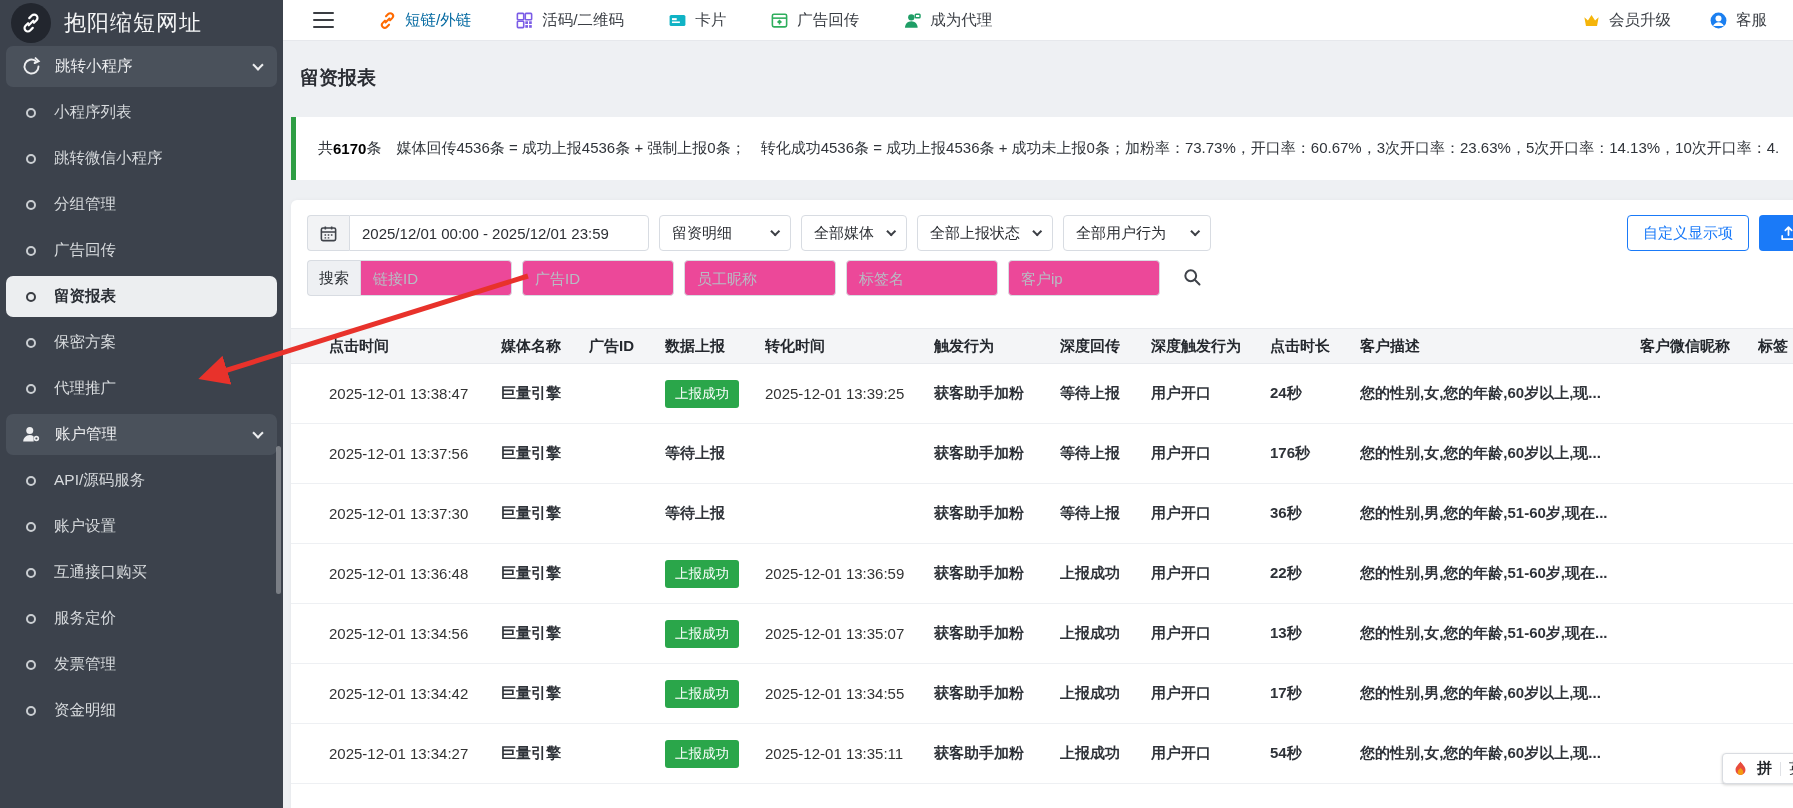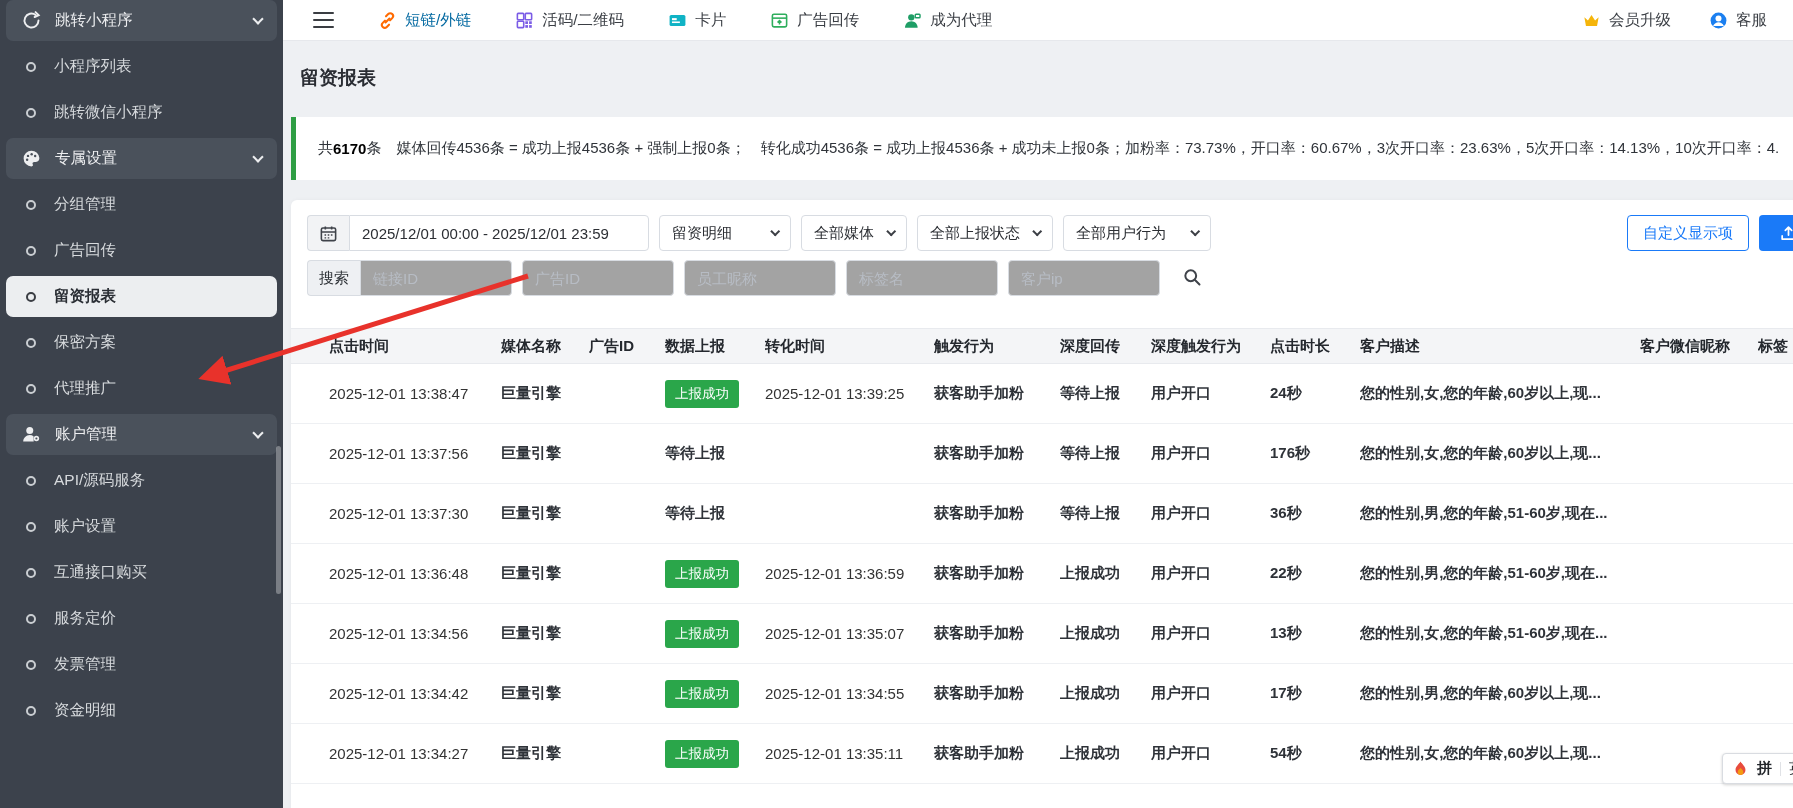--- a/index.html
+++ b/index.html
@@ -53,21 +53,21 @@
   #filter-selects{display:flex;gap:10px}
   .select{height:36px;border:1px solid #d8dce2;border-radius:4px;background:#fff;display:flex;align-items:center;justify-content:space-between;padding:0 12px;cursor:pointer;color:#2c2f34;font-size:15px;white-space:nowrap}
   .sel-chev{width:7px;height:7px;border-right:2px solid #3c3f45;border-bottom:2px solid #3c3f45;transform:rotate(45deg) translate(-1px,-2px);margin-left:10px;flex:none}
   .flex-spacer{flex:1}
   .btn-outline{height:36px;padding:0 15px;border:1px solid #1a7af8;color:#1a7af8;background:#fff;border-radius:4px;font-size:15px;display:flex;align-items:center;cursor:pointer;white-space:nowrap;font-family:inherit}
   .btn-primary{height:36px;width:58px;min-width:58px;background:#1a7af8;border:none;border-radius:4px;display:flex;align-items:center;justify-content:center;cursor:pointer}
   .btn-primary svg{width:19px;height:19px}
 
   .search-row{display:flex;align-items:center;gap:10px;margin-top:9px}
   .ig-prefix{display:flex;align-items:center;padding:16px 11px;background:#eef0f3;border:1px solid #d8dce2;border-right:none;border-radius:4px 0 0 4px;color:#2f3338;font-size:15px}
-  .search-row input{height:36px;border:1px solid #d8dce2;border-radius:4px;padding:0 12px;font-size:15px;width:152px;outline:none;color:#333;font-family:inherit;background:#a3a3a3}
+  .search-row input{height:36px;border:1px solid #d8dce2;border-radius:4px;padding:0 12px;font-size:15px;width:152px;outline:none;color:#333;font-family:inherit;background:#ec4899}
   .input-group input{border-radius:0 4px 4px 0}
   input::placeholder{color:#b7bcc4}
   .search-btn{margin-left:8px;background:none;border:none;color:#3f434a;cursor:pointer;display:flex;padding:4px}
   .search-btn svg{width:20px;height:20px}
 
   .table-wrap{margin:32px -16px 0}
   table{border-collapse:collapse;table-layout:fixed;width:1587px}
   thead th{height:35px;background:#f4f5f7;border-top:1px solid #e8eaee;border-bottom:1px solid #e8eaee;font-size:15px;font-weight:700;color:#24282e;text-align:left;padding:0 8px 0 0;white-space:nowrap;overflow:hidden}
   th:first-child,td:first-child{padding-left:38px}
   tbody td{height:60px;border-bottom:1px solid #eef0f3;padding:0 8px 0 0;white-space:nowrap;overflow:hidden;font-size:15px}
@@ -82,51 +82,48 @@
   .ime .ime-n{cursor:pointer}
   .ime .div{width:1px;height:14px;background:#e0e2e6}
   .ime svg{width:17px;height:17px;display:block}
 </style>
 </head>
 <body>
 
 <div class="app">
 
   <aside class="sidebar">
+    <div class="logo-row">
+      <div class="logo-circle">
+        <svg viewBox="0 0 24 24" fill="none" stroke="#fff" stroke-width="2.4" stroke-linecap="round">
+          <path d="M9.5 14.5 L14.5 9.5"></path>
+          <path d="M8.8 12.2 l-2.8 2.8 a3.6 3.6 0 0 0 5.1 5.1 l2.8-2.8"></path>
+          <path d="M15.2 11.8 l2.8-2.8 a3.6 3.6 0 0 0 -5.1-5.1 l-2.8 2.8"></path>
+        </svg>
+      </div>
+      <div class="brand-name">抱阳缩短网址</div>
+    </div>
     <nav class="menu" id="sidebar-menu">
         <div class="m-item section">
           <span class="s-icon">
             <svg viewBox="0 0 24 24" fill="none" stroke="currentColor" stroke-width="2.2" stroke-linecap="round">
               <path d="M20 12 a8 8 0 1 1 -3.2-6.4"></path>
               <path d="M16.6 2.4 l3.6 3.6 -4.6 2"></path>
             </svg>
           </span>
           <span class="m-label">跳转小程序</span>
           <span class="chev"></span>
         </div>
         <div class="m-item sub">
           <span class="bullet"></span>
           <span class="m-label">小程序列表</span>
         </div>
         <div class="m-item sub">
           <span class="bullet"></span>
           <span class="m-label">跳转微信小程序</span>
-        </div>
-        <div class="m-item section">
-          <span class="s-icon">
-            <svg viewBox="0 0 24 24" fill="currentColor">
-              <path d="M12 3 a9 9 0 1 0 0 18 c1.6 0 2.1-1.1 1.4-2.3 -.8-1.5.2-2.7 1.8-2.7 H17 a4.6 4.6 0 0 0 4-4.6 A9.2 9.2 0 0 0 12 3z"></path>
-              <circle cx="8" cy="9" r="1.4" fill="#4a515b"></circle>
-              <circle cx="12.2" cy="7.2" r="1.4" fill="#4a515b"></circle>
-              <circle cx="16.2" cy="9.2" r="1.4" fill="#4a515b"></circle>
-              <circle cx="7" cy="13.4" r="1.4" fill="#4a515b"></circle>
-            </svg>
-          </span>
-          <span class="m-label">专属设置</span>
-          <span class="chev"></span>
         </div>
         <div class="m-item sub">
           <span class="bullet"></span>
           <span class="m-label">分组管理</span>
         </div>
         <div class="m-item sub">
           <span class="bullet"></span>
           <span class="m-label">广告回传</span>
         </div>
         <div class="m-item sub active">

